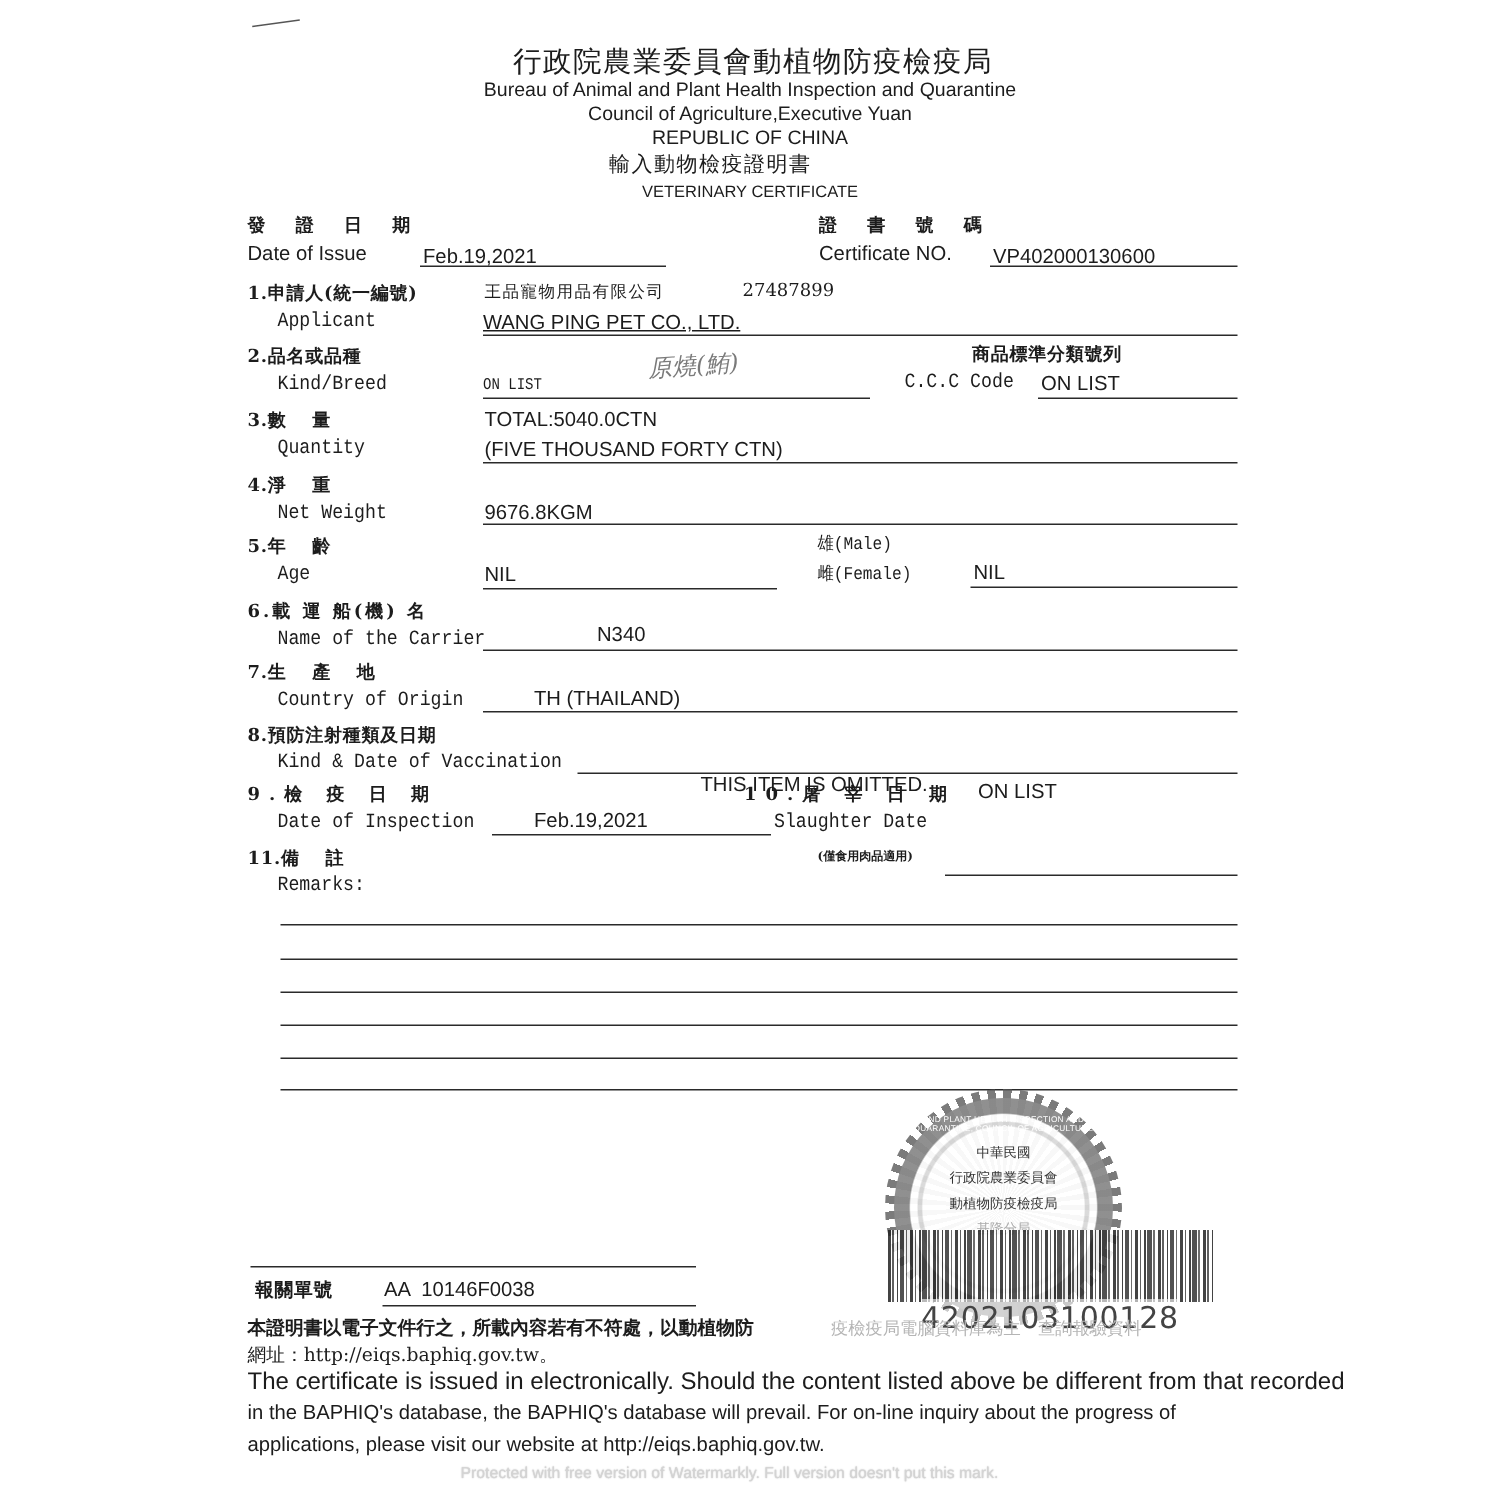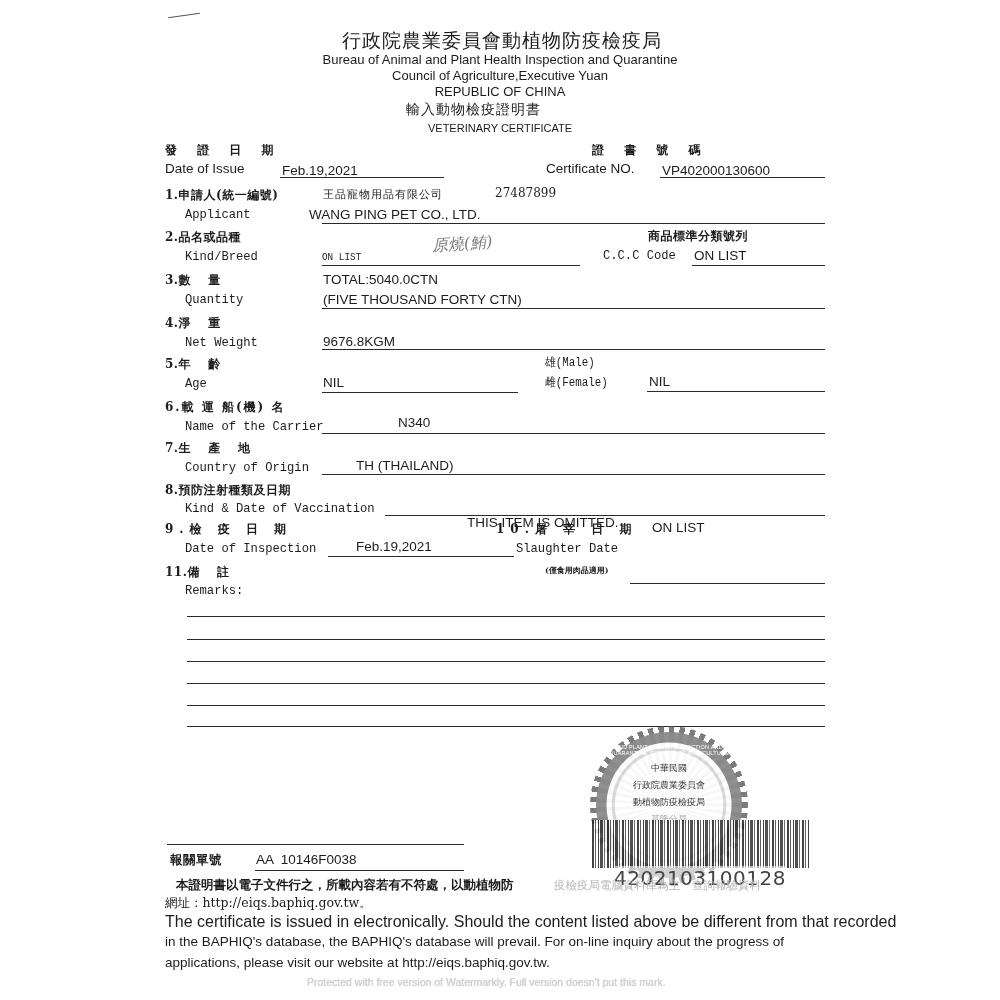--- a/index.html
+++ b/index.html
@@ -1,20 +1,20 @@
 <!DOCTYPE html>
 <html><head>
 <meta charset="utf-8">
 <style>
   html, body { margin:0; padding:0; }
   body { width:1000px; height:1000px; background:#ffffff; position:relative; overflow:hidden; color:#1c1c1c; }
   .abs { position:absolute; white-space:nowrap; }
   .serif { font-family:"DejaVu Serif", serif; }
   .mono { font-family:"Liberation Mono", monospace; }
-  .bold { font-weight:bold;margin-left:11px; }
+  .bold { font-weight:bold; }
   .line { position:absolute; height:0; border-top:1.6px solid #2a2a2a; }
 
   .title-zh { font-family:"DejaVu Serif", serif; font-size:19px; letter-spacing:1px; }
   .hdr { font-family:"Liberation Sans", sans-serif; font-size:13px; text-align:center; }
   .zh-label { font-family:"DejaVu Serif", serif; font-weight:bold; font-size:12px; letter-spacing:0.5px; }
   .en-label { font-family:"Liberation Mono", monospace; font-size:13.5px; transform:scaleX(0.9); transform-origin:left; }
   .val { font-family:"Liberation Sans", sans-serif; font-size:13.5px; }
   .small-zh { font-family:"DejaVu Serif", serif; font-size:8px; font-weight:bold; }
   .hand { font-family:"DejaVu Serif", serif; font-size:16px; color:#7a7a7a; font-style:italic; transform:rotate(-4deg); }
 
@@ -49,30 +49,30 @@
   <div class="abs hdr" style="left:250px;width:500px;top:84px;">REPUBLIC OF CHINA</div>
   <div class="abs title-zh" style="left:406px;top:101px;font-size:14px;">輸入動物檢疫證明書</div>
   <div class="abs hdr" style="left:300px;width:400px;top:122px;font-size:11px;">VETERINARY CERTIFICATE</div>
 </div>
 
 <div class="abs zh-label" style="left:165px;top:142px;letter-spacing:8px;">發 證 日 期</div>
 <div class="abs val" style="left:165px;top:161px;">Date of Issue</div>
 <div class="abs val" style="left:282px;top:163px;">Feb.19,2021</div>
 <div class="line" style="left:280px;top:177px;width:164px;"></div>
 
-<div class="abs zh-label" style="left:546px;top:142px;letter-spacing:8px;margin-left:46px;">證 書 號 碼</div>
+<div class="abs zh-label" style="left:546px;top:142px;letter-spacing:8px;">證 書 號 碼</div>
 <div class="abs val" style="left:546px;top:161px;">Certificate NO.</div>
 <div class="abs val" style="left:662px;top:163px;">VP402000130600</div>
 <div class="line" style="left:660px;top:177px;width:165px;"></div>
 
 <div class="abs zh-label" style="left:165px;top:187px;">1.申請人(統一編號)</div>
 <div class="abs serif" style="left:323px;top:187px;font-size:11px;letter-spacing:1px;">王品寵物用品有限公司</div>
 <div class="abs serif" style="left:495px;top:186px;font-size:12px;">27487899</div>
 <div class="abs en-label" style="left:185px;top:207px;">Applicant</div>
-<div class="abs val" style="left:309px;top:207px;">WANG PING PET CO., LTD.</div>
+<div class="abs val" style="left:322px;top:207px;text-decoration:underline;">WANG PING PET CO., LTD.</div>
 <div class="line" style="left:322px;top:223px;width:503px;"></div>
 
 <div class="abs zh-label" style="left:165px;top:229px;">2.品名或品種</div>
 <div class="abs en-label" style="left:185px;top:249px;">Kind/Breed</div>
 <div class="abs mono" style="left:322px;top:251px;font-size:11px;transform:scaleX(0.85);transform-origin:left;">ON LIST</div>
 <div class="abs hand" style="left:432px;top:234px;">原燒(鮪)</div>
 <div class="line" style="left:322px;top:265px;width:258px;"></div>
 
 <div class="abs zh-label" style="left:605px;top:228px;padding-left:43px;">商品標準分類號列</div>
 <div class="abs en-label" style="left:603px;top:248px;">C.C.C Code</div>

